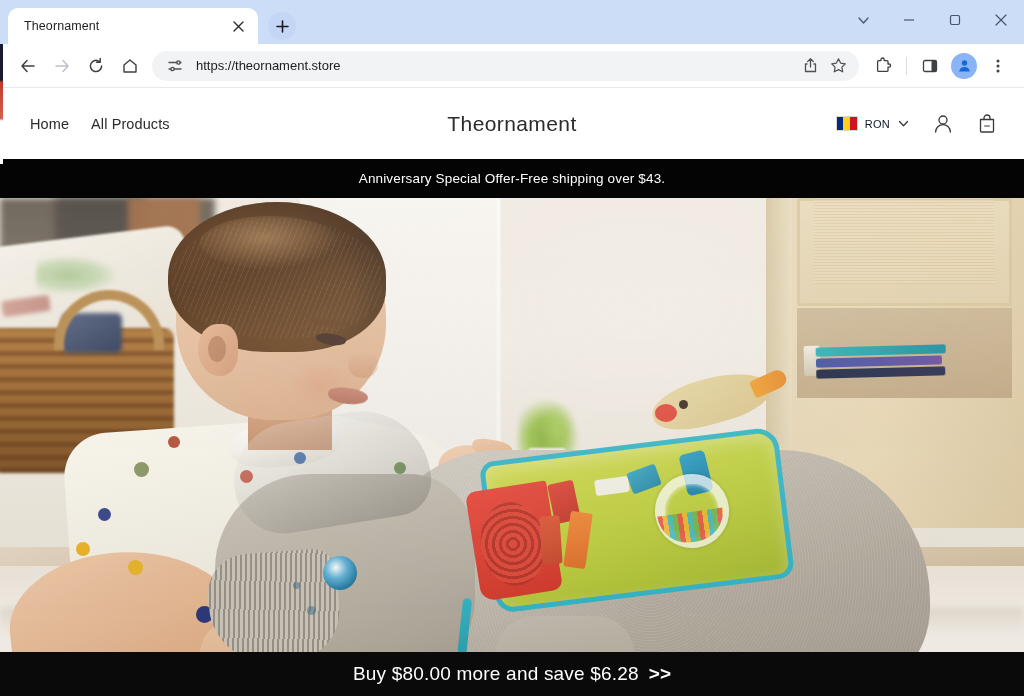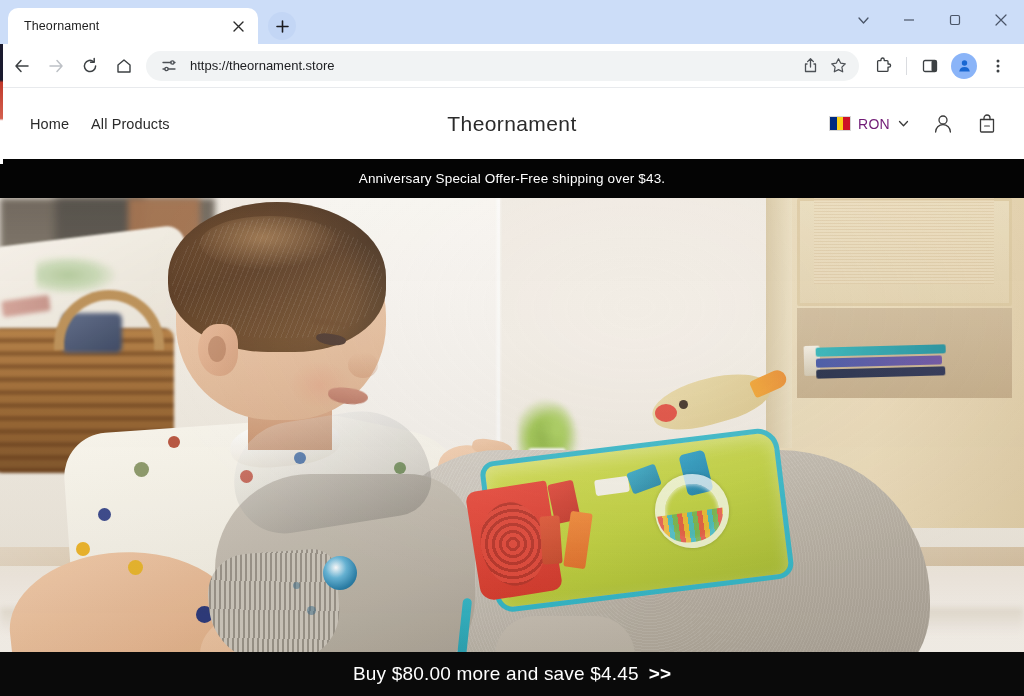--- a/index.html
+++ b/index.html
@@ -67,21 +67,21 @@
     width: 46px; height: 40px;
     display: flex; align-items: center; justify-content: center;
     color: #4a5568;
   }
 
   
   .toolbar {
     height: 44px;
     background: #ffffff;
     display: flex; align-items: center;
-    padding: 0 10px 0 6px;
+    padding: 0 10px 0 12px;
     gap: 2px;
     flex: 0 0 44px;
     border-bottom: 1px solid #e8eaed;
   }
   .tb-icon {
     width: 32px; height: 32px;
     display: flex; align-items: center; justify-content: center;
     border-radius: 50%;
     color: #4d5156;
     flex: 0 0 32px;
@@ -175,21 +175,21 @@
   }
   .flag-ro {
     width: 22px; height: 15px;
     display: flex;
     border: 1px solid #d8d8d8;
   }
   .flag-ro i { display: block; height: 100%; width: 33.34%; }
   .flag-ro .b { background: #002B7F; }
   .flag-ro .y { background: #FCD116; }
   .flag-ro .r { background: #CE1126; }
-  .currency-label { font-size: 14px; color: #701a75; letter-spacing: .3px; }
+  .currency-label { font-size: 11px; color: #0f172a; letter-spacing: .3px; }
   .hdr-icon { color: #3a3a3a; display: flex; align-items: center; }
 
   
   .announce {
     height: 39px;
     background: #040404;
     color: #ffffff;
     display: flex; align-items: center; justify-content: center;
     font-size: 13.5px;
     flex: 0 0 39px;
@@ -888,20 +888,20 @@
           <div class="bird-cheek"></div>
           <div class="bird-eye"></div>
           <div class="bird-beak"></div>
         </div>
 
         <div class="hero-blur-overlay"></div>
       </div>
 
       <div class="promo-bar">
         <div class="promo-inner">
-          <span class="promo-text">Buy $80.00 more and save $4.45</span>
+          <span class="promo-text">Buy $80.00 more and save $6.28</span>
           <span class="promo-arrow">&gt;&gt;</span>
         </div>
       </div>
     </div>
 
   </div>
 </div>
 
 </body></html>

